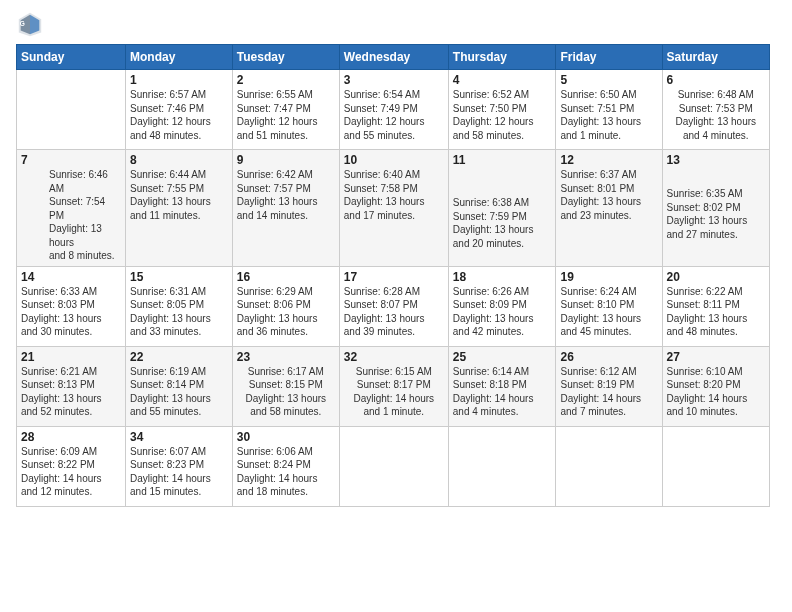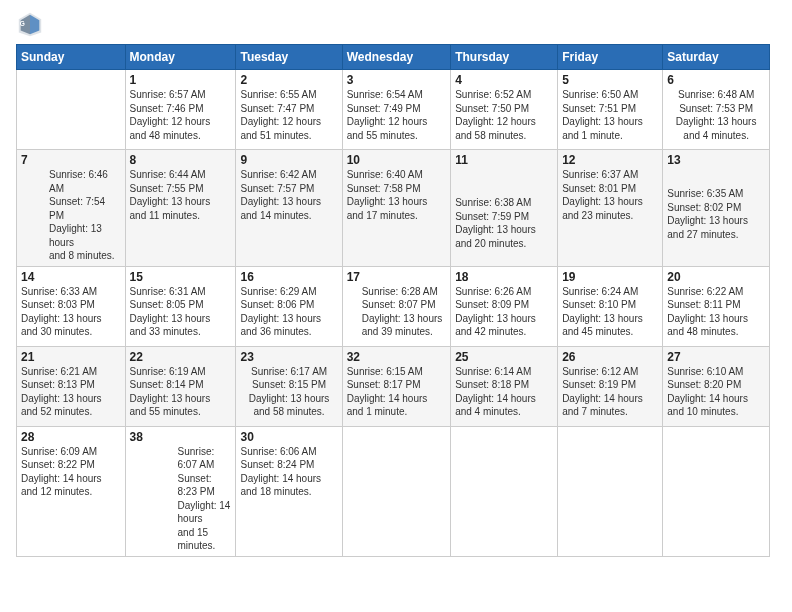--- a/index.html
+++ b/index.html
@@ -238,21 +238,21 @@
           </td>
           <td>
             <span class="day-number">16</span>
             <div class="day-info" style="white-space: pre-line;">Sunrise: 6:29 AM
 Sunset: 8:06 PM
 Daylight: 13 hours
 and 36 minutes.</div>
           </td>
           <td>
             <span class="day-number">17</span>
-            <div class="day-info" style="white-space: pre-line; margin-left: 15px;">Sunrise: 6:28 AM
+            <div class="day-info" style="white-space: pre-line;">Sunrise: 6:28 AM
 Sunset: 8:07 PM
 Daylight: 13 hours
 and 39 minutes.</div>
           </td>
           <td>
             <span class="day-number">18</span>
             <div class="day-info" style="white-space: pre-line;">Sunrise: 6:26 AM
 Sunset: 8:09 PM
 Daylight: 13 hours
 and 42 minutes.</div>
@@ -289,21 +289,21 @@
           </td>
           <td>
             <span class="day-number">23</span>
             <div class="day-info" style="white-space: pre-line; text-align: center;">Sunrise: 6:17 AM
 Sunset: 8:15 PM
 Daylight: 13 hours
 and 58 minutes.</div>
           </td>
           <td>
             <span class="day-number">32</span>
-            <div class="day-info" style="white-space: pre-line;">Sunrise: 6:15 AM
+            <div class="day-info" style="white-space: pre-line; text-align: center;">Sunrise: 6:15 AM
 Sunset: 8:17 PM
 Daylight: 14 hours
 and 1 minute.</div>
           </td>
           <td>
             <span class="day-number">25</span>
             <div class="day-info" style="white-space: pre-line;">Sunrise: 6:14 AM
 Sunset: 8:18 PM
 Daylight: 14 hours
 and 4 minutes.</div>
@@ -325,22 +325,22 @@
         </tr>
         <tr>
           <td>
             <span class="day-number">28</span>
             <div class="day-info" style="white-space: pre-line;">Sunrise: 6:09 AM
 Sunset: 8:22 PM
 Daylight: 14 hours
 and 12 minutes.</div>
           </td>
           <td>
-            <span class="day-number">38</span>
-            <div class="day-info" style="white-space: pre-line; margin-left: 48px;">Sunrise: 6:07 AM
+            <span class="day-number">34</span>
+            <div class="day-info" style="white-space: pre-line;">Sunrise: 6:07 AM
 Sunset: 8:23 PM
 Daylight: 14 hours
 and 15 minutes.</div>
           </td>
           <td>
             <span class="day-number">30</span>
             <div class="day-info" style="white-space: pre-line;">Sunrise: 6:06 AM
 Sunset: 8:24 PM
 Daylight: 14 hours
 and 18 minutes.</div>

